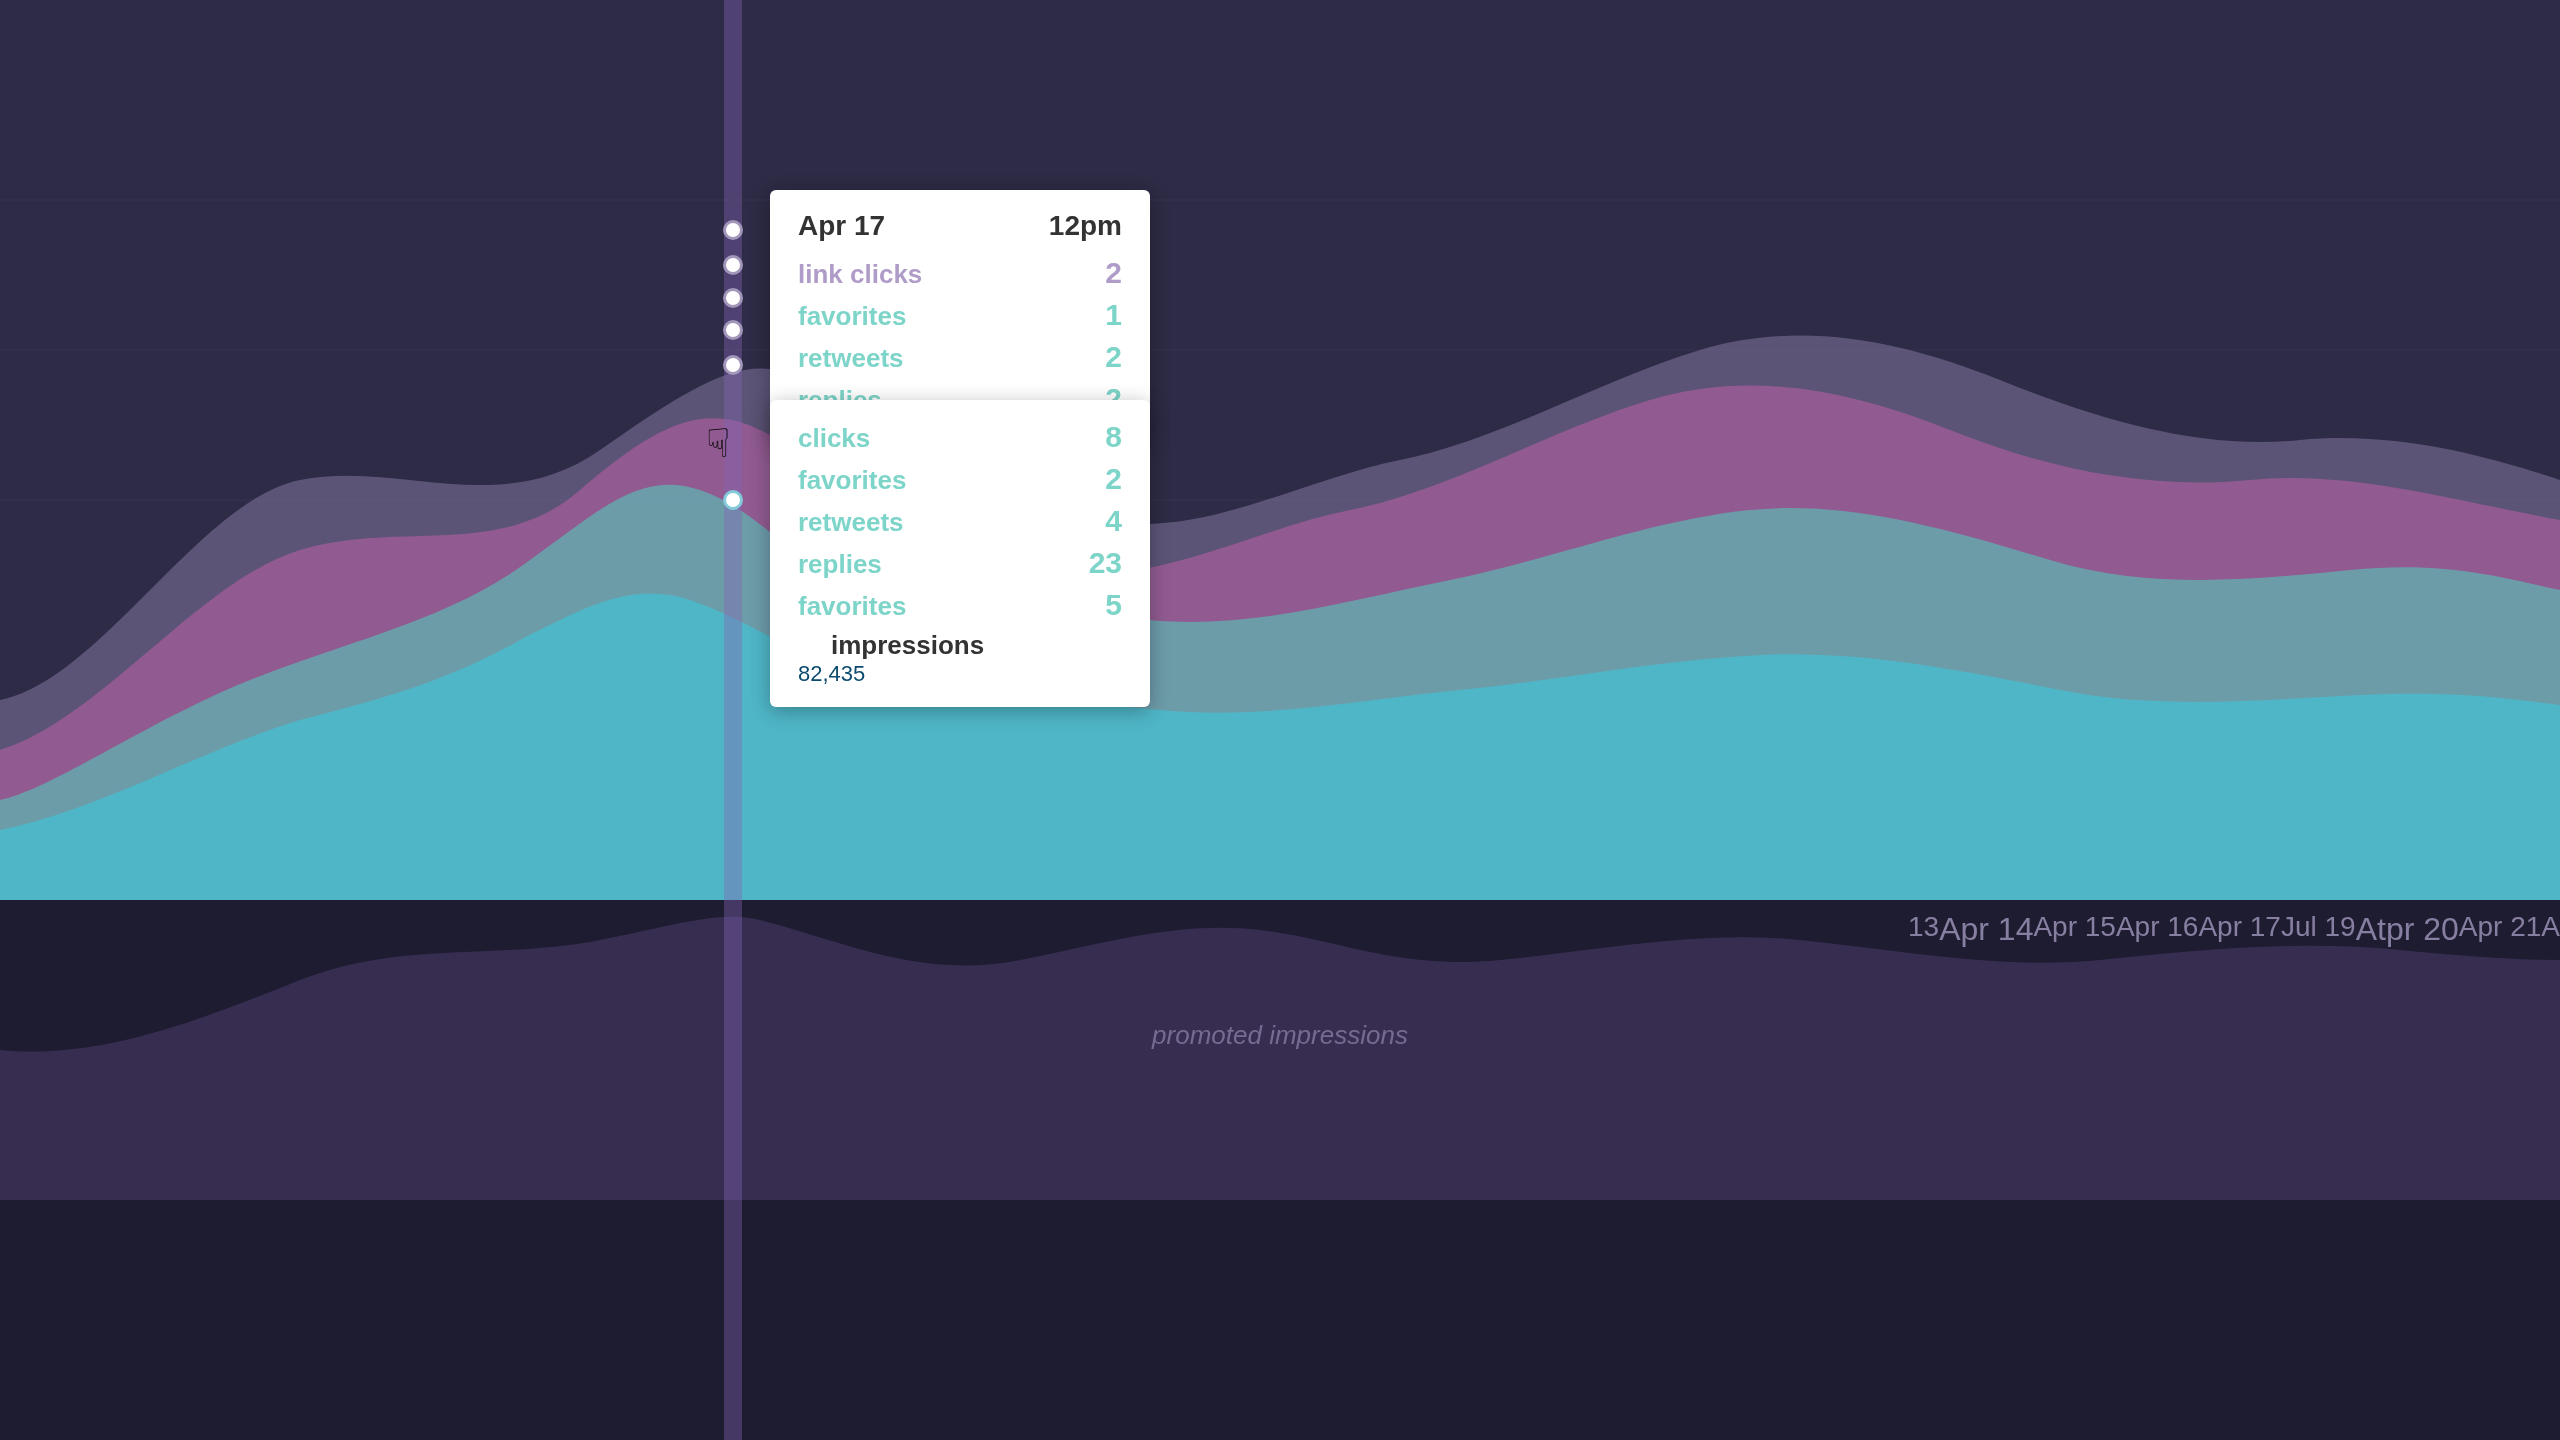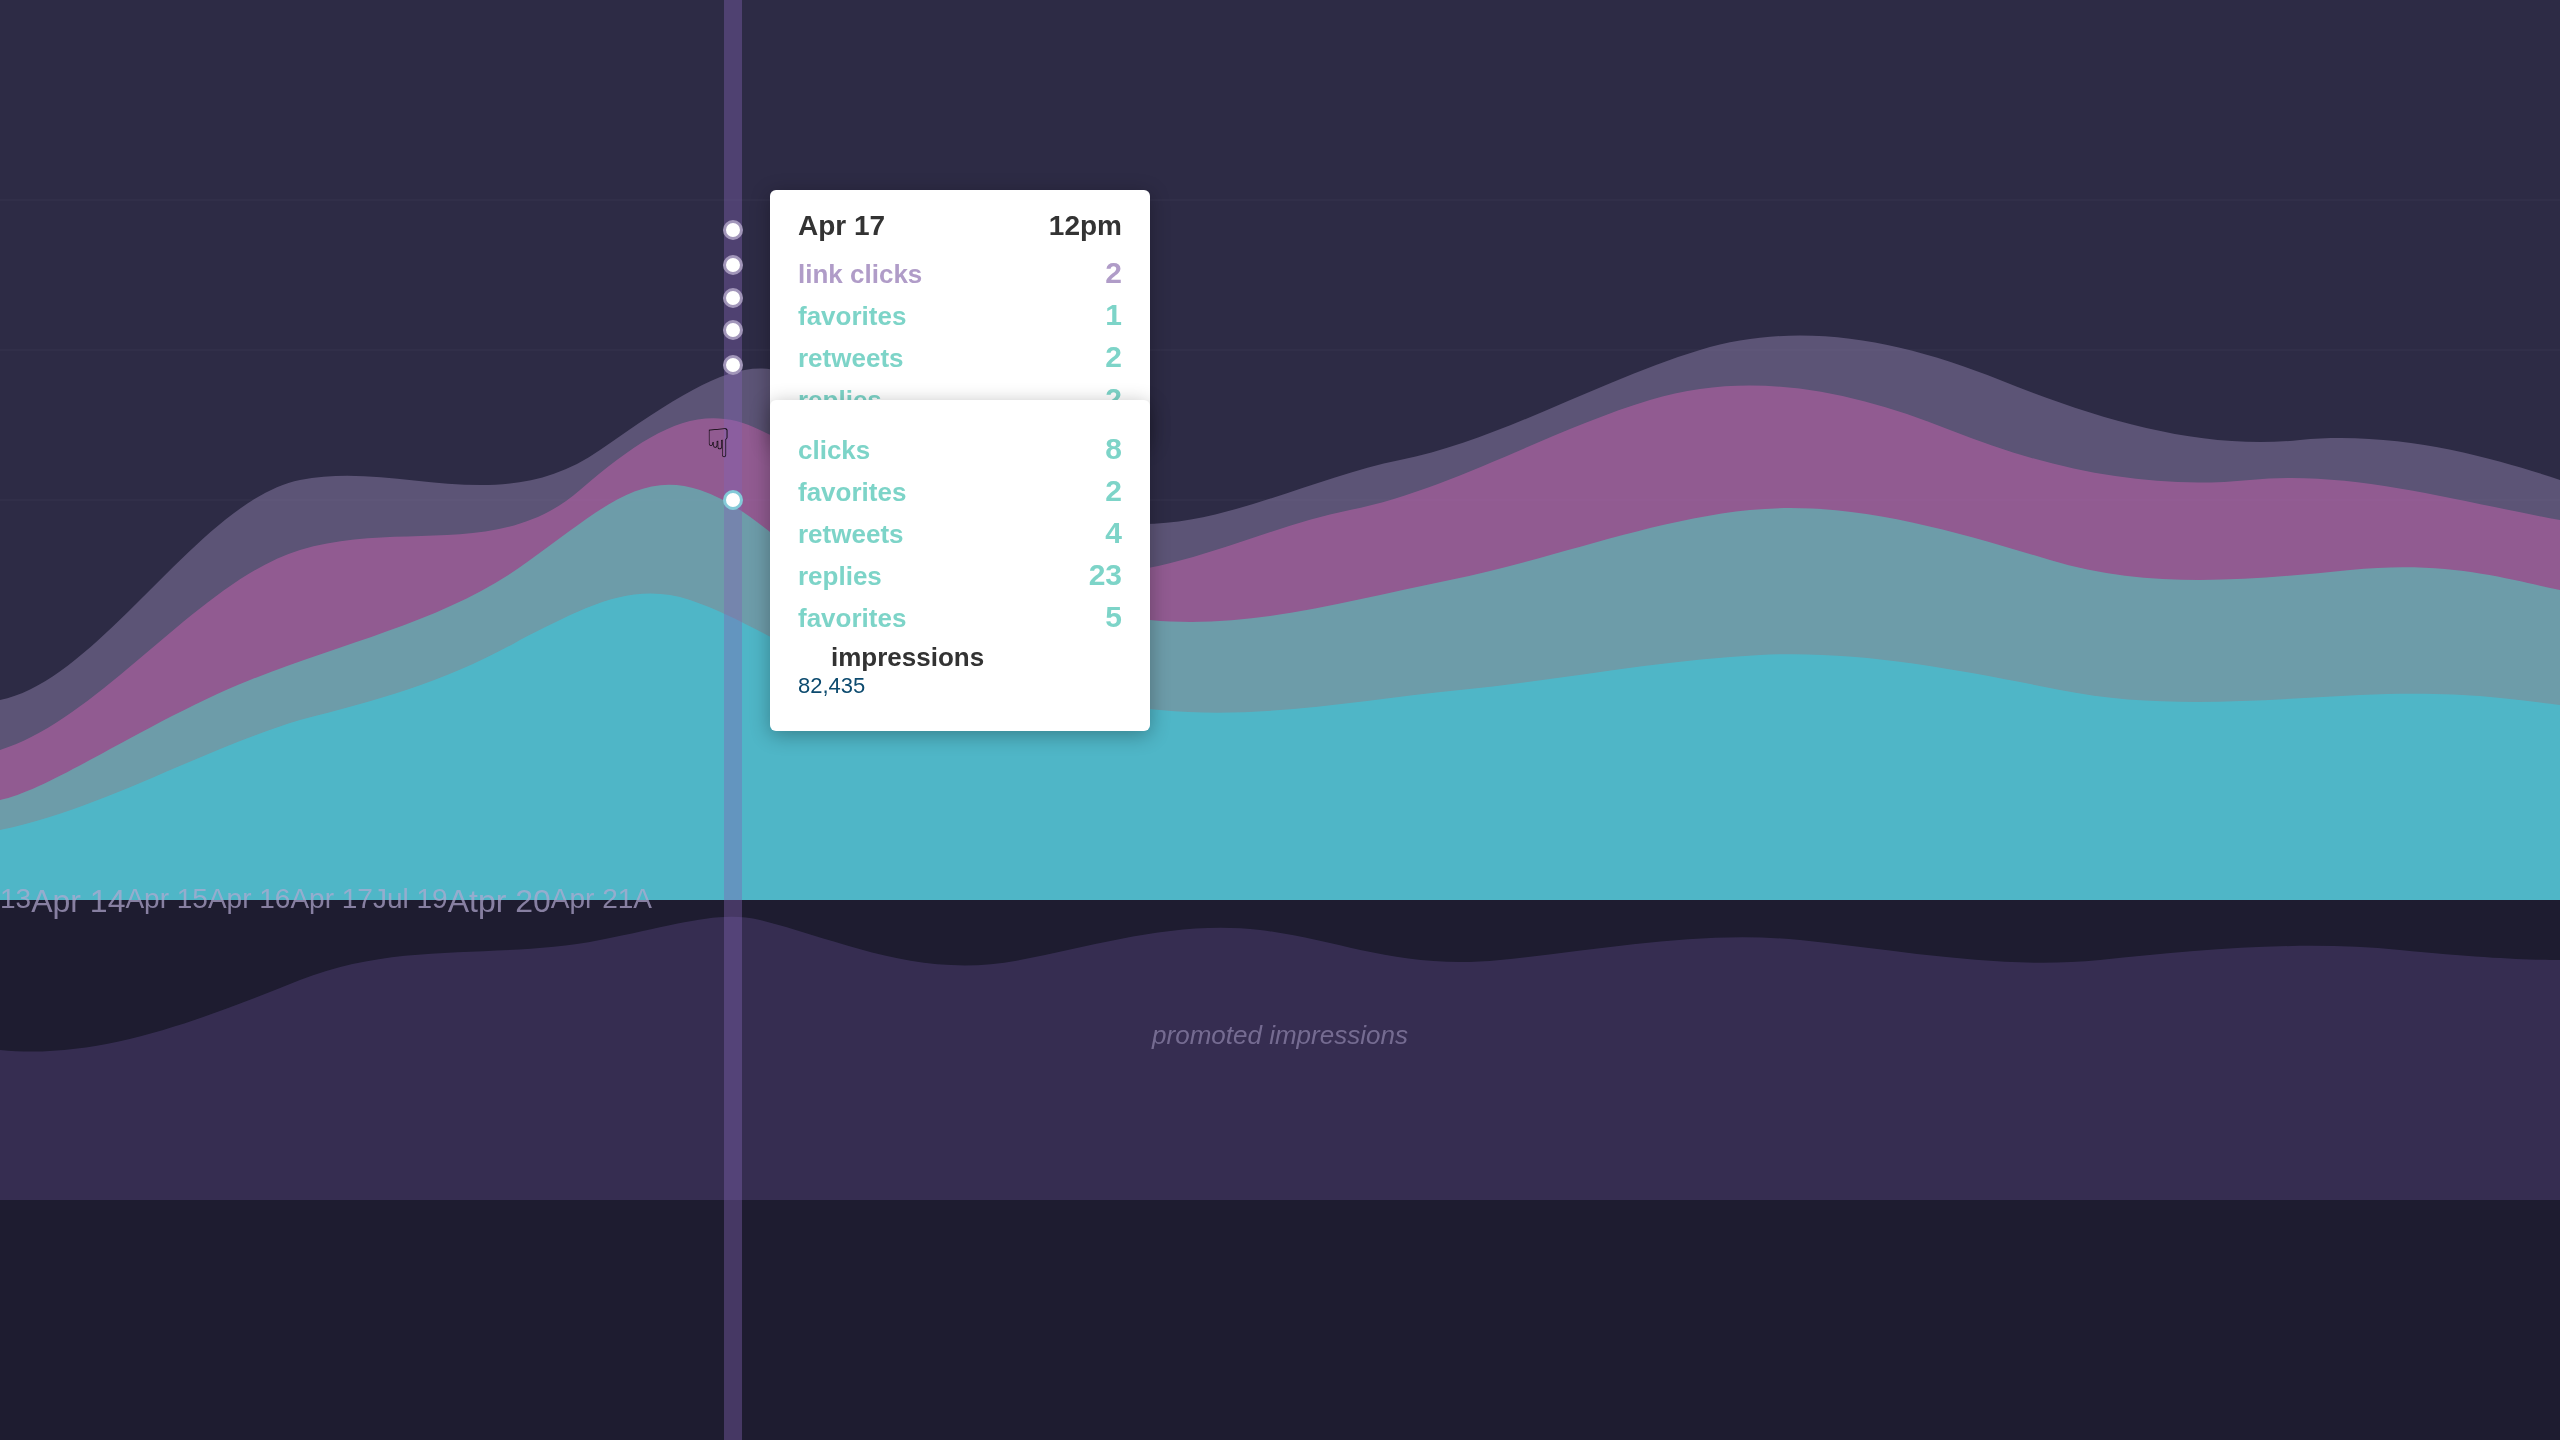--- a/index.html
+++ b/index.html
@@ -32,21 +32,21 @@
       box-shadow: 0 4px 20px rgba(0,0,0,0.3);
     }
 
     .tooltip-lower {
       position: absolute;
       left: 770px;
       top: 400px;
       width: 380px;
       background: #ffffff;
       border-radius: 6px;
-      padding: 32px 28px;
+      padding: 20px 28px;
       z-index: 10;
       box-shadow: 0 4px 20px rgba(0,0,0,0.3);
     }
 
     .tooltip-header {
       display: flex;
       justify-content: space-between;
       align-items: baseline;
       margin-bottom: 14px;
     }
@@ -223,21 +223,21 @@
   <div class="tooltip-row">
     <span class="tooltip-label color-followers">favorites</span>
     <span class="tooltip-value color-followers">5</span>
   </div>
   <div class="impressions-section">
     <span class="impressions-label">impressions</span>
     <span class="impressions-value">82,435</span>
   </div>
 </div>
 
-<div style="position: absolute; bottom: 520px; left: 0; width: 100%; display: flex; justify-content: flex-start; z-index: 3;">
+<div style="position: absolute; bottom: 492px; left: 0; width: 100%; display: flex; justify-content: flex-end; z-index: 3;">
   <span class="date-label" style="color: rgba(180,170,210,0.7); font-size: 28px;">13</span>
   <span class="date-label" style="color: rgba(180,170,210,0.7); font-size: 32px;">Apr 14</span>
   <span class="date-label" style="color: rgba(180,170,210,0.7); font-size: 28px;">Apr 15</span>
   <span class="date-label" style="color: rgba(180,170,210,0.7); font-size: 28px;">Apr 16</span>
   <span class="date-label" style="color: rgba(180,170,210,0.7); font-size: 28px;">Apr 17</span>
   <span class="date-label" style="color: rgba(180,170,210,0.7); font-size: 28px;"></span>
   <span class="date-label" style="color: rgba(180,170,210,0.7); font-size: 28px;">Jul 19</span>
   <span class="date-label" style="color: rgba(180,170,210,0.7); font-size: 32px;">Atpr 20</span>
   <span class="date-label" style="color: rgba(180,170,210,0.7); font-size: 28px;">Apr 21</span>
   <span class="date-label" style="color: rgba(180,170,210,0.7); font-size: 28px;">A</span>

